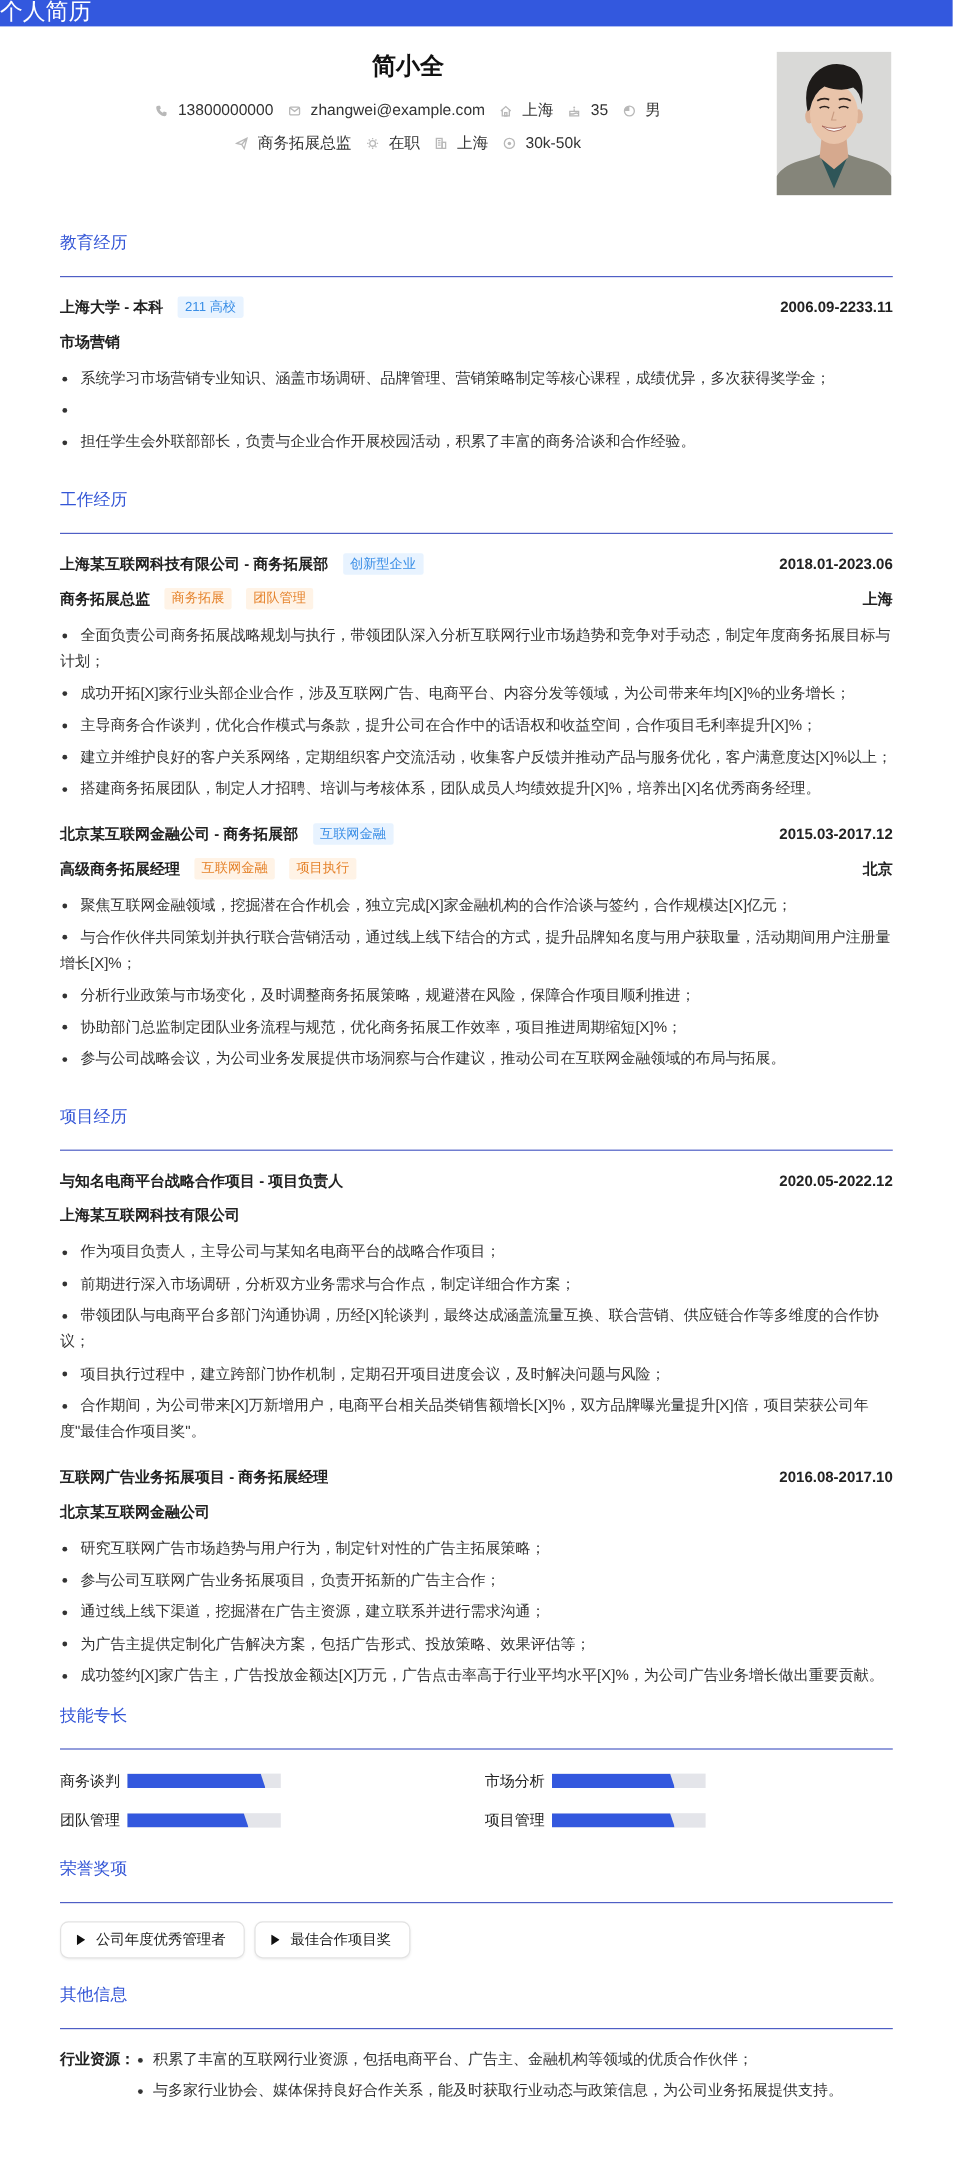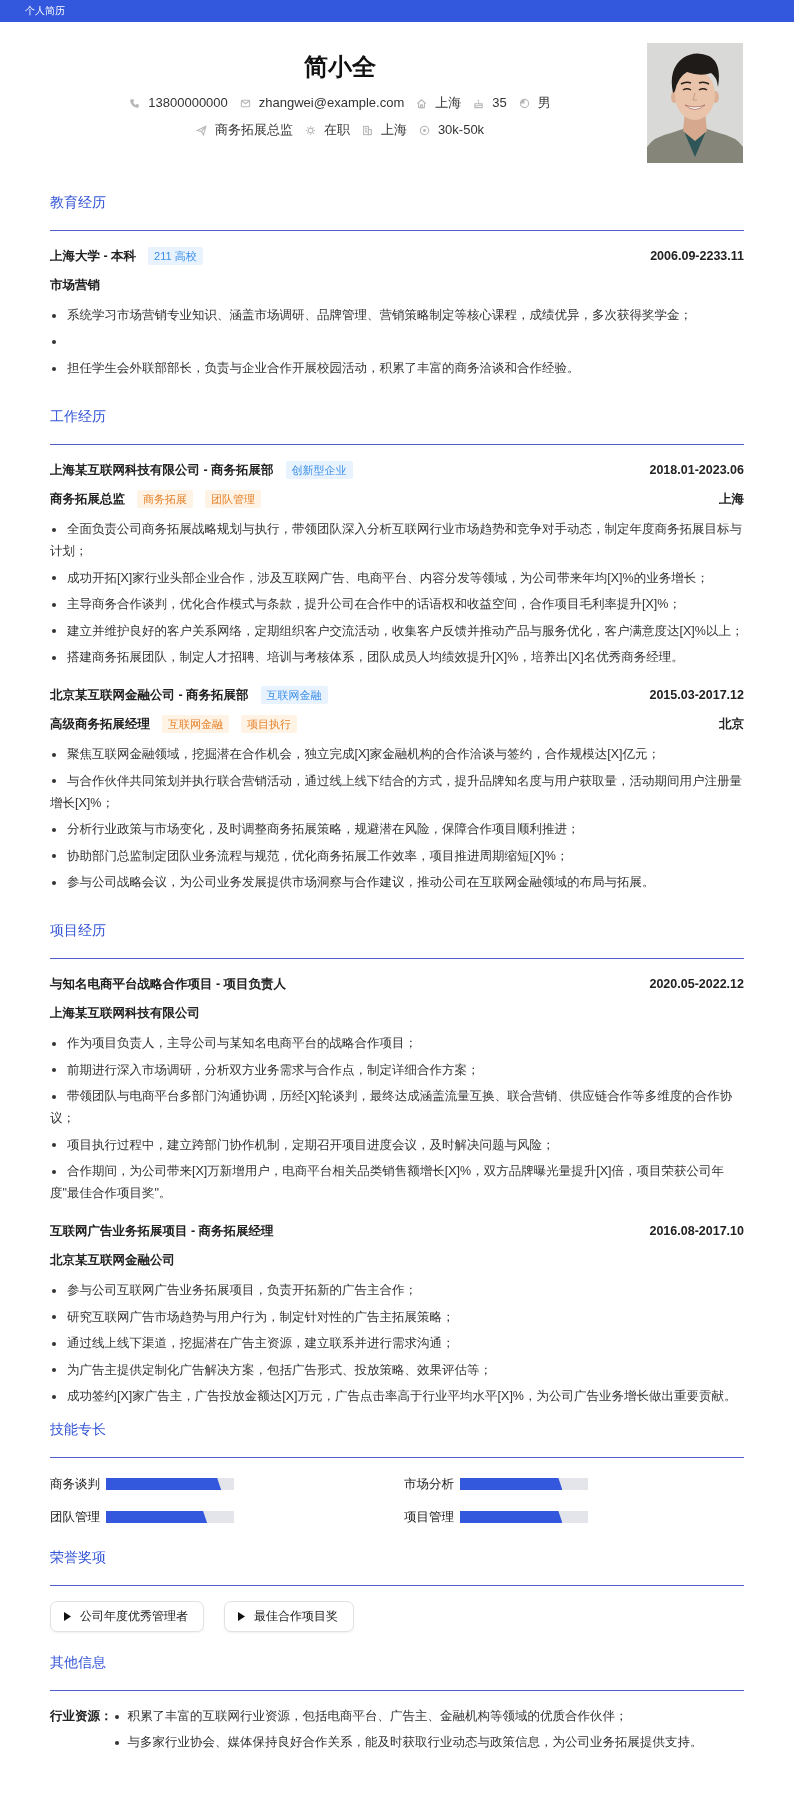--- a/index.html
+++ b/index.html
@@ -7,25 +7,25 @@
   --heading:#3355d6;
   --rule:#4f5fc5;
   --tag-blue-bg:#e8f3ff; --tag-blue-fg:#3a8ee6;
   --tag-orange-bg:#fff3e6; --tag-orange-fg:#e5822a;
   --track:#e4e5ea;
   --text:#222222; --subtext:#333333; --icon:#b8b8b8;
 }
 *{box-sizing:border-box;}
 html,body{margin:0;padding:0;background:#fff;}
 body{width:794px;min-height:1812px;font-family:"Liberation Sans","DejaVu Sans",sans-serif;color:var(--text);font-size:12.5px;position:relative;}
-.topbar{height:22px;background:var(--primary);color:#fff;font-size:10px;line-height:22px;padding-left:25px;}
+.topbar{height:22px;background:var(--primary);color:#fff;font-size:19px;line-height:22px;}
 .page{padding:0 50px 17px 50px;}
 .profile{position:relative;height:170px;}
 .profile-info{width:580px;text-align:center;padding-top:20px;}
-.name{font-size:24px;font-weight:700;line-height:26px;margin:12px;color:#111;}
+.name{font-size:20px;font-weight:700;line-height:26px;margin:1px;color:#111;}
 .contact-row{display:flex;justify-content:center;align-items:center;line-height:20px;font-size:13px;color:var(--subtext);text-align:center;}
 .contact-row.r1{margin-top:13px;}
 .contact-row.r2{margin-top:7px;}
 .ci{display:inline-flex;align-items:center;margin:0 6px;}
 .ci svg{width:11px;height:11px;margin-right:8px;fill:none;stroke:var(--icon);stroke-width:1.2;flex:none;}
 .ci svg .f{fill:var(--icon);stroke:none;}
 .photo{position:absolute;left:597px;top:21px;width:96px;height:120px;overflow:hidden;}
 .photo svg{display:block;}
 .section{margin-top:27px;}
 .section.first{margin-top:0;}
@@ -45,21 +45,21 @@
 .dot{display:inline-block;width:17px;height:10px;position:relative;vertical-align:middle;}
 .dot::after{content:"";position:absolute;left:2px;top:3px;width:4px;height:4px;border-radius:50%;background:#333;}
 .summary-text{margin:15px 0 0 0;line-height:24px;color:var(--subtext);text-align:justify;}
 .sec-skills{margin-top:12px;}
 .skills-grid{display:grid;grid-template-columns:340px 340px;column-gap:14px;row-gap:13px;margin-top:16px;}
 .skill{display:flex;align-items:center;line-height:20px;}
 .skill-label{width:56px;flex:none;color:#222;}
 .skill-track{width:128px;height:12px;background:var(--track);position:relative;}
 .skill-fill{position:absolute;left:0;top:0;height:100%;background:var(--primary);clip-path:polygon(0 0,calc(100% - 4px) 0,100% 100%,0 100%);}
 .sec-awards{margin-top:20px;}
-.awards{display:flex;gap:20px;margin-top:15px;}
+.awards{display:flex;gap:8px;margin-top:15px;}
 .award-btn{display:inline-flex;align-items:center;height:31px;padding:0 15px 0 13px;border:1px solid #e2e2e2;border-radius:7px;background:#fff;box-shadow:0 1px 2px rgba(0,0,0,0.06);font-size:12px;color:#222;cursor:pointer;}
 .award-btn svg{width:7px;height:9px;margin-right:9px;}
 .sec-other{margin-top:20px;}
 .other-row{display:flex;align-items:flex-start;margin-top:14px;}
 .other-label{font-weight:700;line-height:22px;flex:none;}
 .other-list{list-style:none;margin:0;padding:0;}
 .other-list li{line-height:22px;margin-bottom:4px;color:var(--subtext);}
 .other-list li:last-child{margin-bottom:0;}
 .other-list .dot{width:15px;}
 </style>
@@ -259,22 +259,22 @@
 
     <div class="entry next">
       <div class="row">
         <span class="bold">互联网广告业务拓展项目 - 商务拓展经理</span>
         <span class="bold">2016.08-2017.10</span>
       </div>
       <div class="row sub">
         <span class="bold">北京某互联网金融公司</span>
       </div>
       <ul class="bullets">
+        <li><span class="dot"></span><span>研究互联网广告市场趋势与用户行为，制定针对性的广告主拓展策略；</span></li>
         <li><span class="dot"></span><span>参与公司互联网广告业务拓展项目，负责开拓新的广告主合作；</span></li>
-        <li><span class="dot"></span><span>研究互联网广告市场趋势与用户行为，制定针对性的广告主拓展策略；</span></li>
         <li><span class="dot"></span><span>通过线上线下渠道，挖掘潜在广告主资源，建立联系并进行需求沟通；</span></li>
         <li><span class="dot"></span><span>为广告主提供定制化广告解决方案，包括广告形式、投放策略、效果评估等；</span></li>
         <li><span class="dot"></span><span>成功签约[X]家广告主，广告投放金额达[X]万元，广告点击率高于行业平均水平[X]%，为公司广告业务增长做出重要贡献。</span></li>
       </ul>
     </div>
   </div>
 
 
   <div class="section sec-skills">
     <h2 class="sec-title">技能专长</h2>

